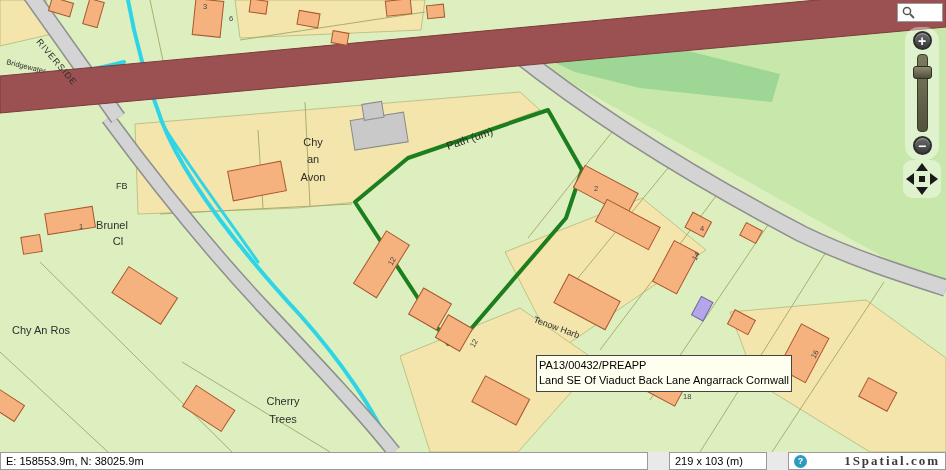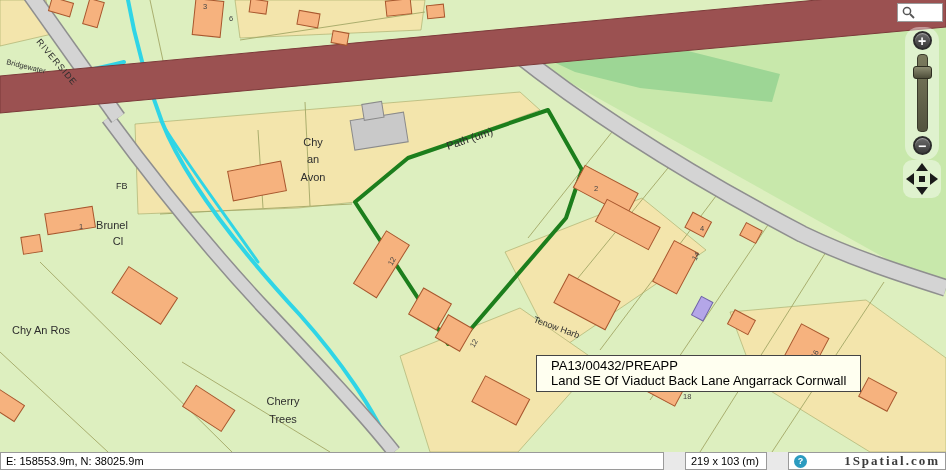--- a/index.html
+++ b/index.html
@@ -21,21 +21,21 @@
   .bld{fill:var(--building);stroke:var(--building-outline);stroke-width:1;}
   .bld-gray{fill:var(--gray-building);stroke:#8a8a8a;stroke-width:1;}
   .bld-purple{fill:var(--purple-building);stroke:#6f63a8;stroke-width:1;}
   .lbl{font-size:11px;fill:#2e2e2e;}
   .sm{font-size:9px;}
   .tiny{font-size:7.5px;fill:#333;}
   .num{font-size:7.5px;fill:#444;}
   .mid{text-anchor:middle;}
   
   #tooltip{position:absolute;left:536px;top:355px;background:var(--tooltip-bg);
-    border:1px solid #444;padding:2px 14px 3px;font-size:13px;line-height:15px;
+    border:1px solid #444;padding:2px 2px 3px;font-size:11px;line-height:15px;
     color:#000;white-space:nowrap;}
   
   #search-box{position:absolute;left:897px;top:3px;width:46px;height:19px;
     background:#fff;border:1px solid #9a9a9a;display:flex;align-items:center;
     padding-left:4px;box-sizing:border-box;cursor:pointer;}
   #zoom-panel{position:absolute;left:905px;top:27px;width:34px;
     background:rgba(255,255,255,.42);border-radius:14px;padding:4px 0 5px;
     display:flex;flex-direction:column;align-items:center;}
   .zoom-btn{width:19px;height:19px;border-radius:50%;color:#fff;font-size:14px;
     font-weight:bold;line-height:17px;text-align:center;cursor:pointer;
@@ -49,21 +49,21 @@
     background:linear-gradient(#8d8d72,#4e4e3a);border:1px solid #2e2e21;
     border-radius:3px;cursor:grab;}
   #pan-panel{position:absolute;left:903px;top:160px;width:38px;height:38px;
     background:rgba(255,255,255,.42);border-radius:9px;cursor:pointer;}
   
   #statusbar{position:absolute;left:0;top:452px;width:946px;height:18px;
     background:#e9e9e9;display:flex;font-size:11px;color:#000;box-sizing:border-box;gap:18px;}
   .cell{background:#fff;border:1px solid #9a9a9a;display:flex;align-items:center;
     padding:0 5px;box-sizing:border-box;height:18px;}
   #cell-coords{flex:1;margin-right:3px;}
-  #cell-extent{width:82px;margin-right:3px;}
+  #cell-extent{width:98px;margin-right:3px;}
   #cell-brand{width:158px;justify-content:space-between;}
   #help-icon{width:13px;height:13px;border-radius:50%;background:var(--help-icon);
     color:#fff;font-size:9px;font-weight:bold;display:flex;align-items:center;
     justify-content:center;cursor:pointer;flex:0 0 auto;}
   #brand{font-weight:bold;letter-spacing:2px;color:var(--brand-text);font-size:13px;font-family:Liberation Serif, serif;}
 </style>
 </head>
 <body>
 
 <div id="app">

